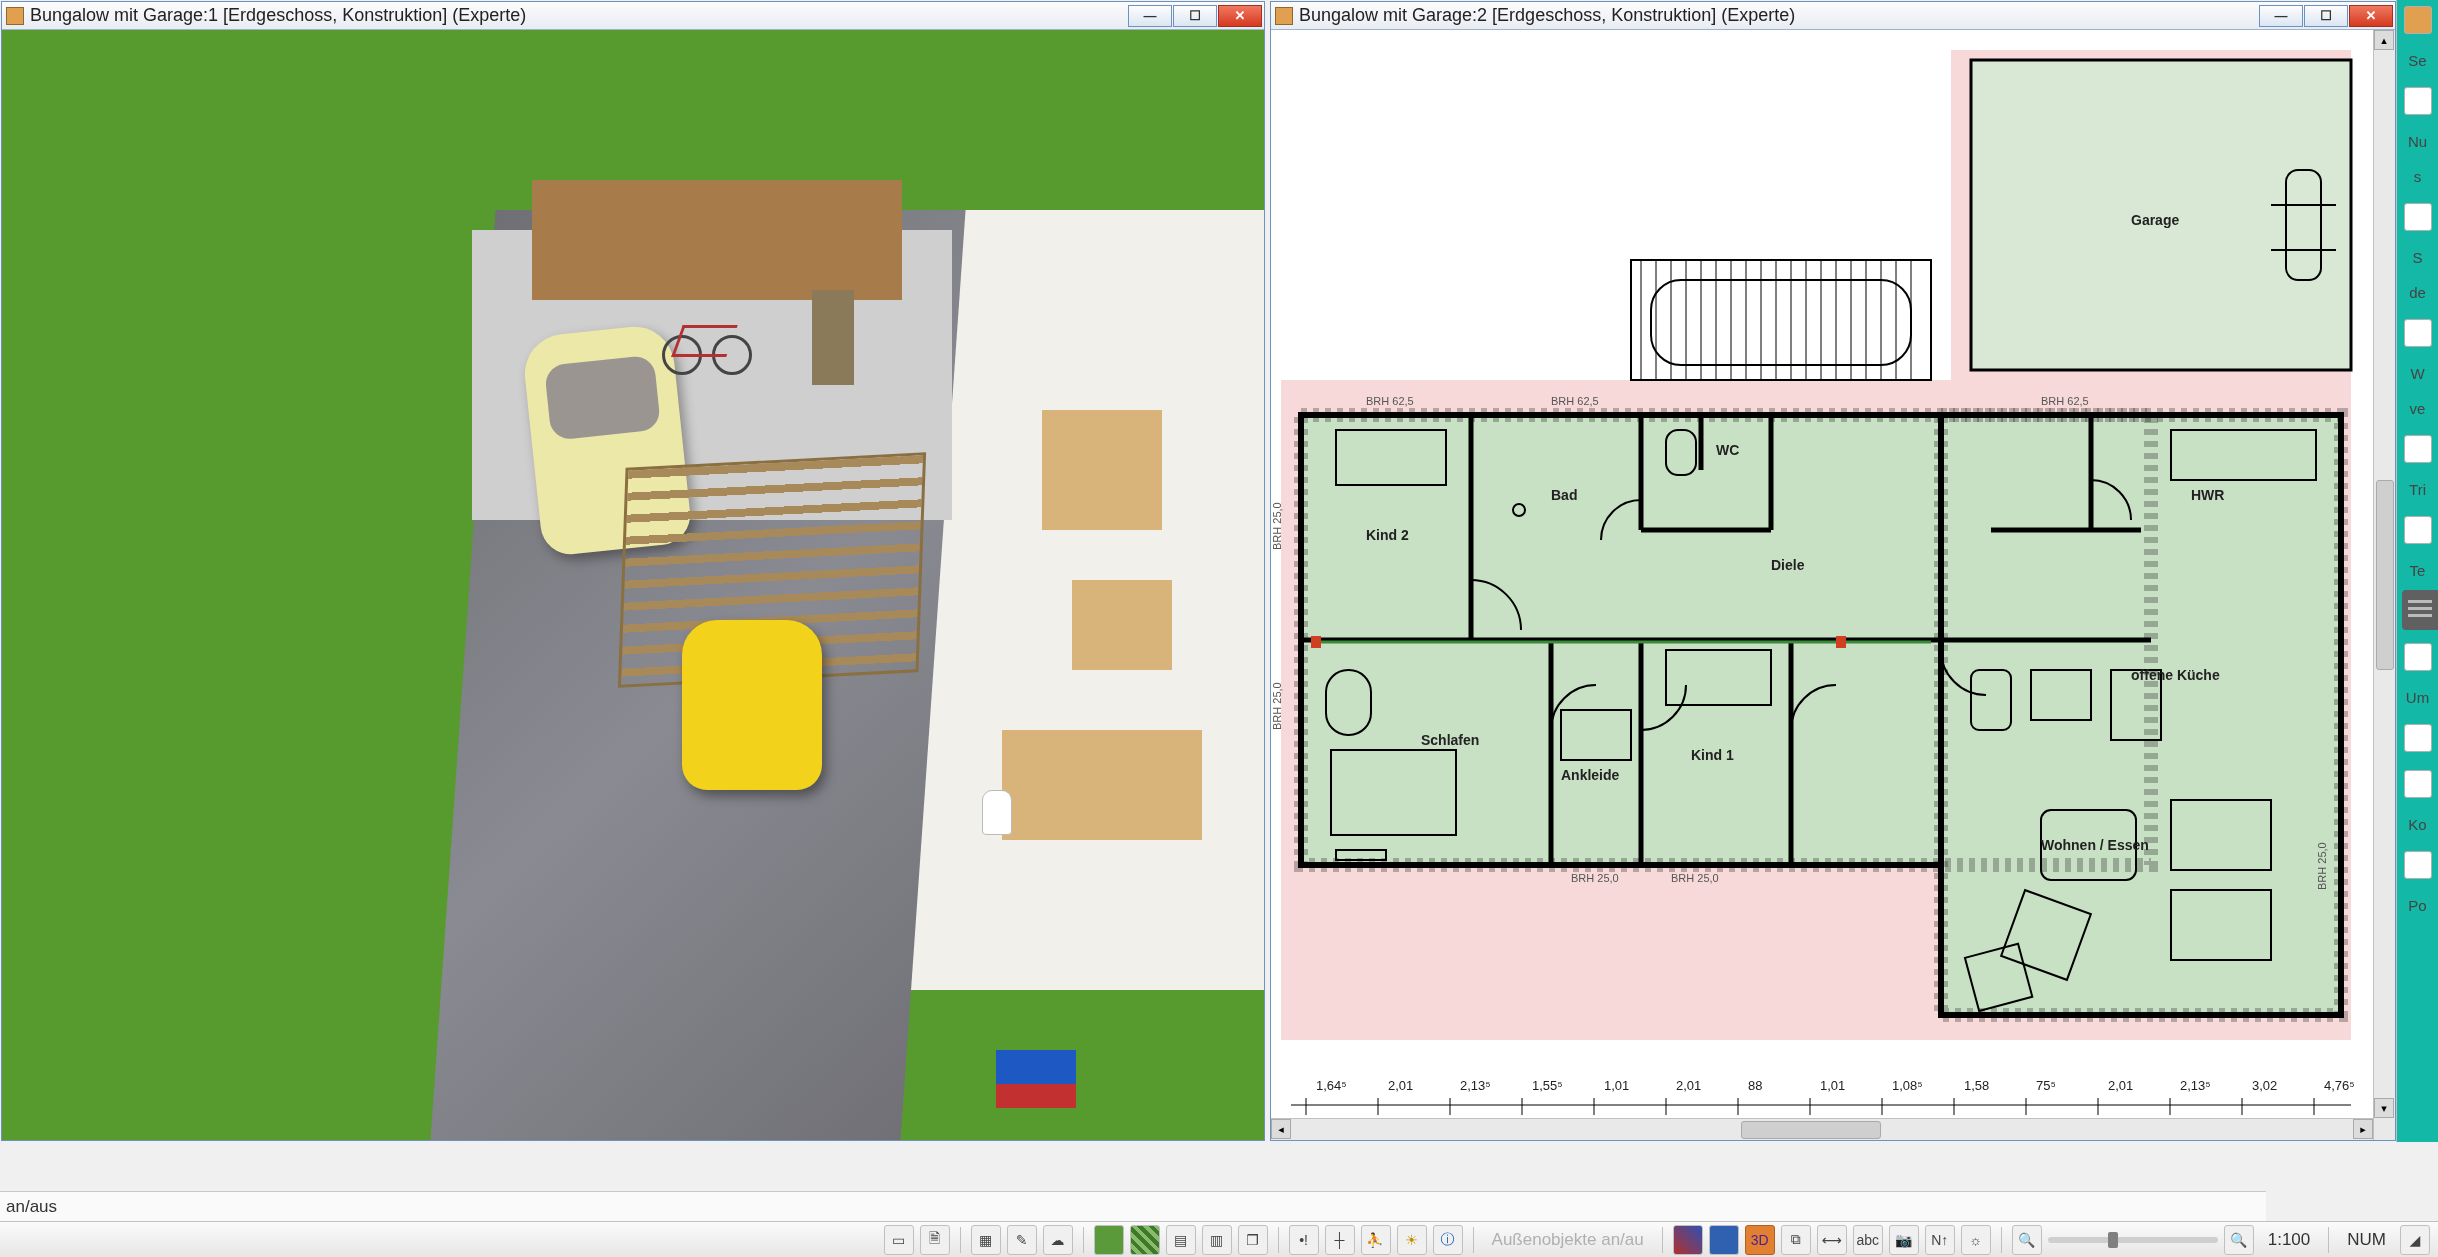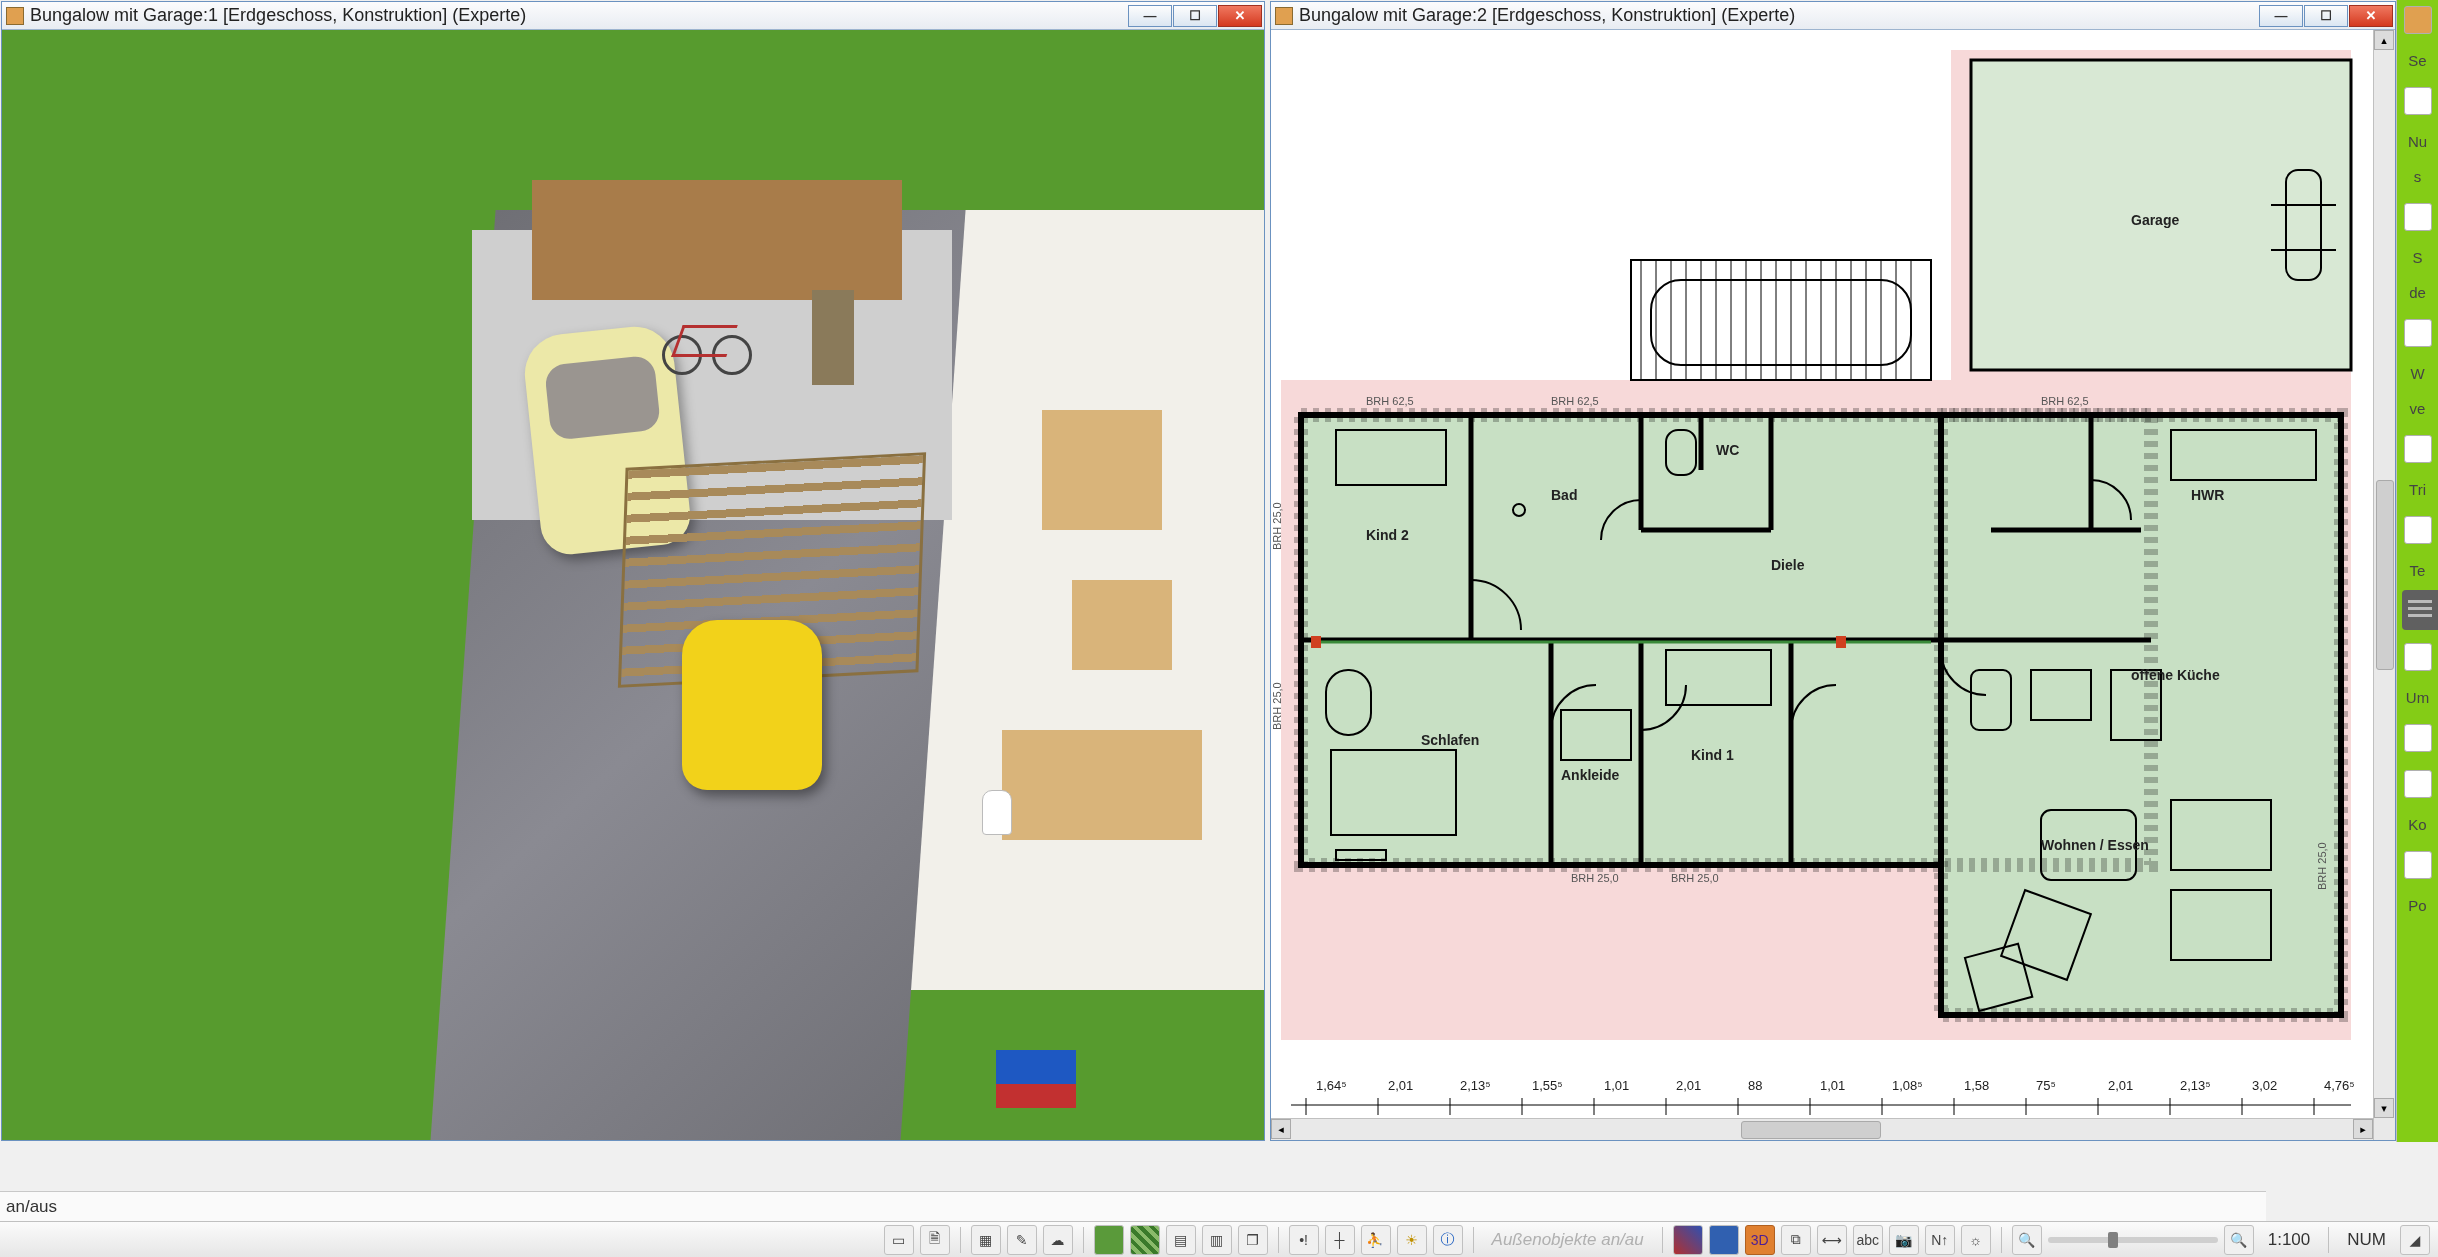--- a/index.html
+++ b/index.html
@@ -43,35 +43,35 @@
 .plan svg{position:absolute;inset:0}
 .room-label{font-size:14px;font-weight:bold;fill:#222}
 .dim-label{font-size:13px;fill:#222}
 .brh{font-size:11px;fill:#555}
 .scroll-v{position:absolute;right:0;top:0;width:22px;height:100%;background:#e9e9e9;border-left:1px solid #c0c0c0}
 .scroll-v .thumb{position:absolute;left:2px;width:18px;background:#cfcfcf;border:1px solid #aaa;border-radius:3px}
 .scroll-h{position:absolute;left:0;bottom:0;height:22px;width:calc(100% - 22px);background:#e9e9e9;border-top:1px solid #c0c0c0}
 .scroll-h .thumb{position:absolute;top:2px;height:18px;background:#cfcfcf;border:1px solid #aaa;border-radius:3px}
 .scroll-btn{position:absolute;width:20px;height:20px;background:#dcdcdc;border:1px solid #aaa;font-size:11px;text-align:center;line-height:18px}
 
-.right-strip{position:absolute;right:0;top:0;width:42px;height:1142px;background:#84cc16;border-left:1px solid #c0c0c0;display:flex;flex-direction:column;align-items:center;padding-top:6px;gap:18px;font-size:15px;color:#444}
+.right-strip{position:absolute;right:0;top:0;width:42px;height:1142px;background:#14b8a6;border-left:1px solid #c0c0c0;display:flex;flex-direction:column;align-items:center;padding-top:6px;gap:18px;font-size:15px;color:#444}
 .right-strip .grip{position:absolute;right:0;top:590px;width:36px;height:40px;background:#606060;border-radius:4px 0 0 4px}
 .right-strip .grip:before{content:"";position:absolute;left:6px;top:10px;width:24px;height:3px;background:#bbb;box-shadow:0 7px 0 #bbb,0 14px 0 #bbb}
 .right-strip .sicon{width:28px;height:28px;border:1px solid #b0b0b0;background:#fff;border-radius:3px}
 
 .status-bar{position:absolute;left:0;bottom:36px;width:2266px;height:30px;background:#fafafa;border-top:1px solid #c8c8c8;display:flex;align-items:center;font-size:17px;color:#333;padding:0 6px}
 .toolbar{position:absolute;left:0;bottom:0;width:2438px;height:36px;background:linear-gradient(to bottom,#fbfbfb,#e6e6e6);border-top:1px solid #c0c0c0;display:flex;align-items:center;padding:0 8px;gap:6px}
 .tb-spacer{flex:1}
 .tb-btn{width:30px;height:30px;background:#f0f0f0;border:1px solid #c0c0c0;border-radius:3px;display:flex;align-items:center;justify-content:center;font-size:14px;color:#444}
 .tb-btn.orange{background:#e08030;color:#4c1d95;border-color:#b06020}
 .tb-text{font-size:17px;color:#333;padding:0 8px}
 .tb-sep{width:1px;height:26px;background:#c0c0c0;margin:0 4px}
 .slider-track{width:170px;height:6px;background:#cfcfcf;border-radius:3px;position:relative}
 .slider-thumb{position:absolute;top:-5px;left:60px;width:10px;height:16px;background:#808080;border-radius:2px}
-.tb-disabled{color:#b0b0b0;font-style:italic}
+.tb-disabled{color:#b0b0b0;}
 </style>
 </head>
 <body>
 
 <div class="workspace">
 
   <div class="doc-window w1">
     <div class="titlebar">
       <div class="app-icon"></div>
       <div class="title-text">Bungalow mit Garage:1 [Erdgeschoss, Konstruktion] (Experte)</div>

